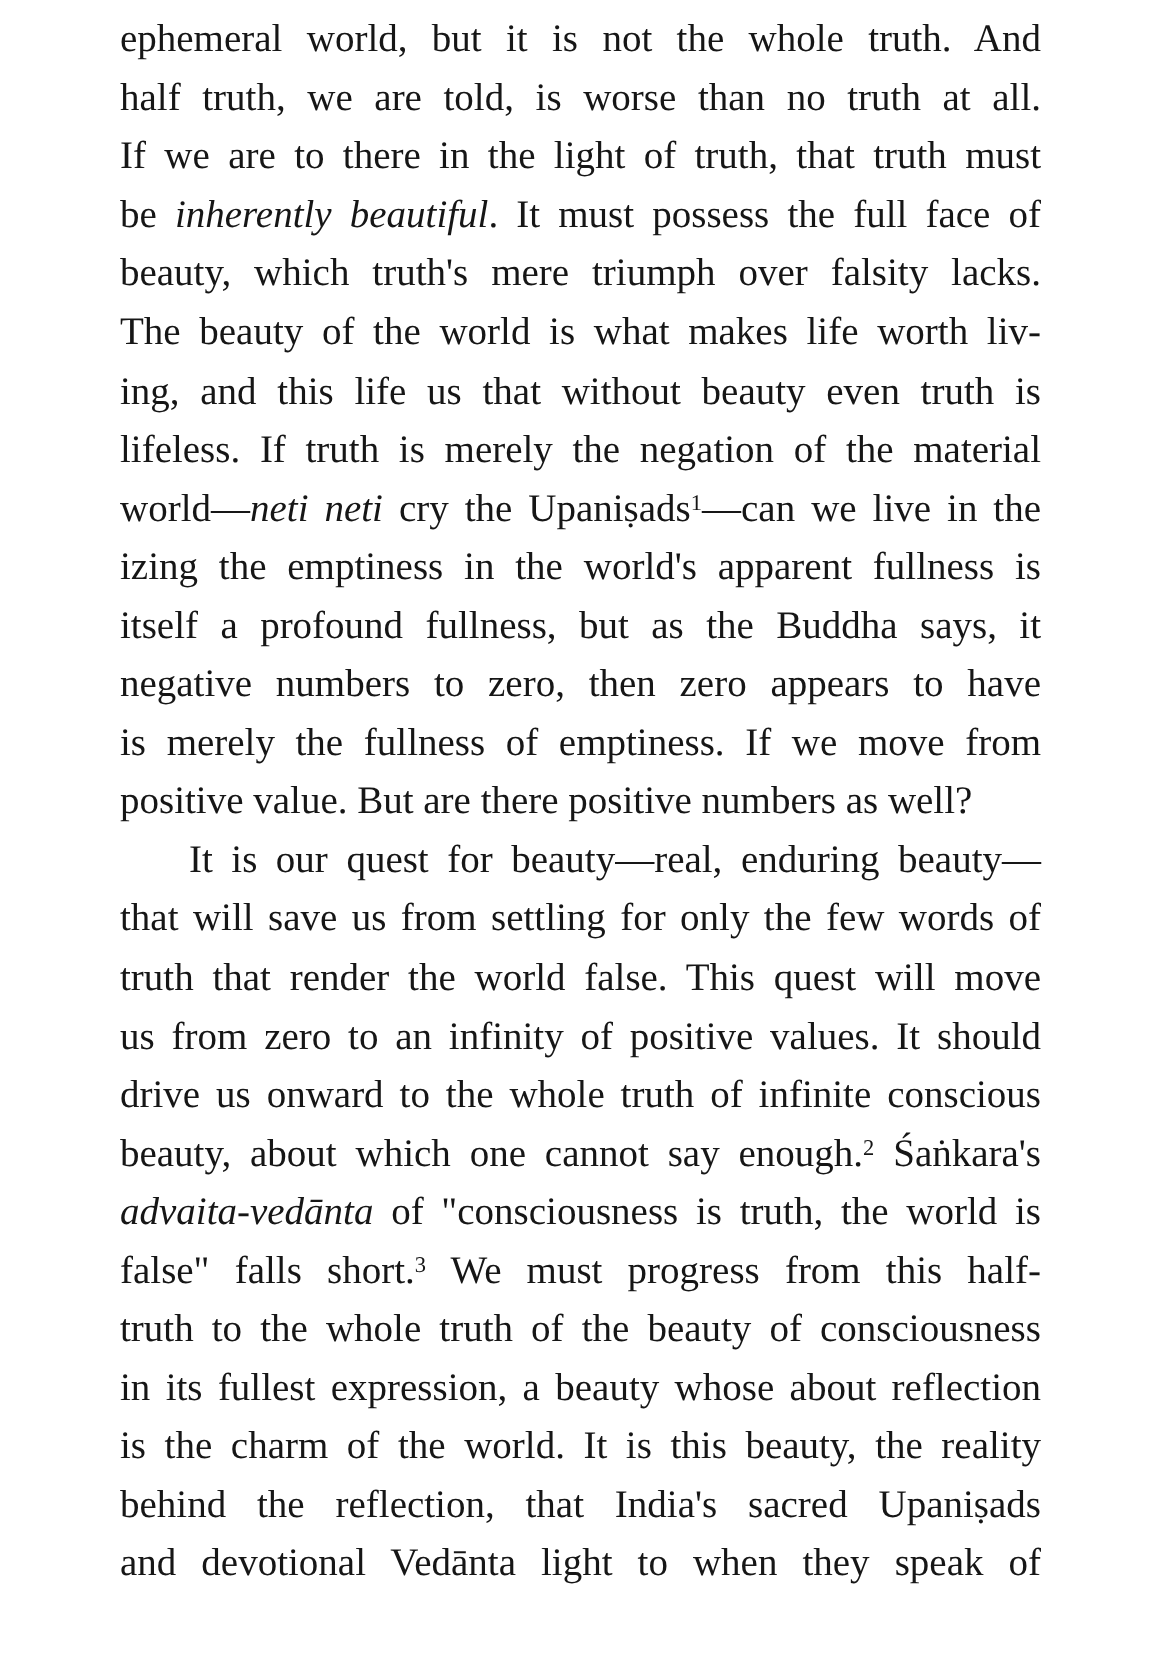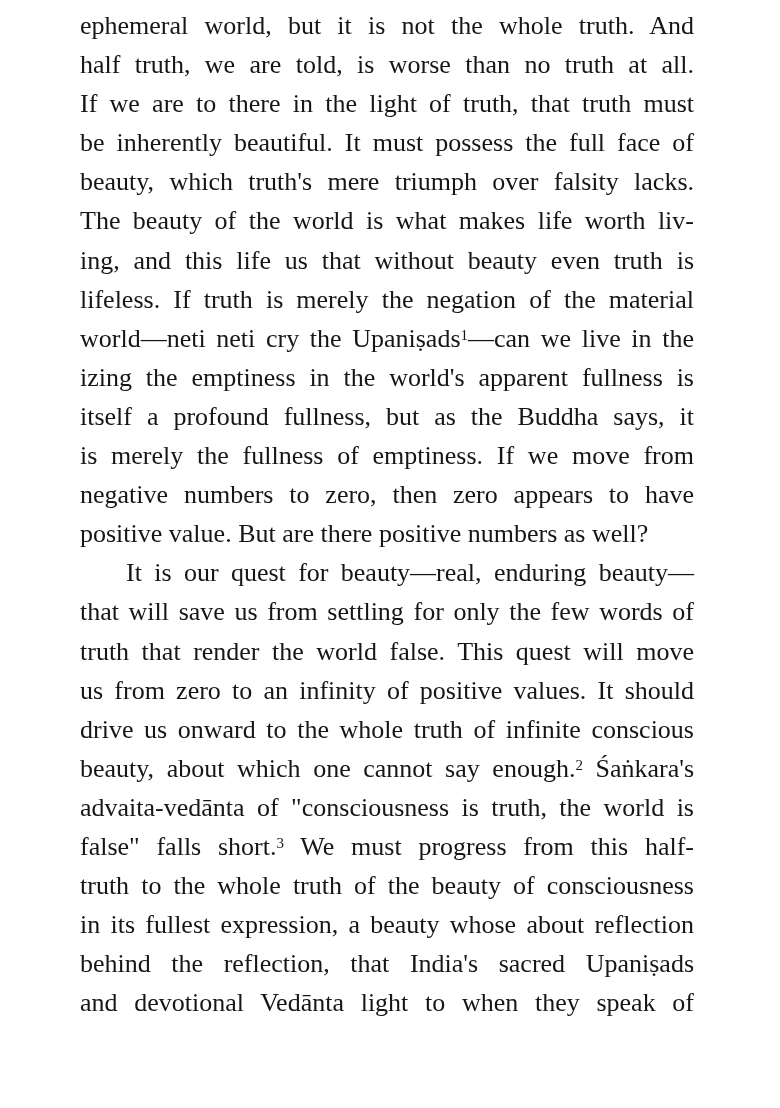--- a/index.html
+++ b/index.html
@@ -30,21 +30,21 @@
       text-align-last: justify;
       height: 39.1px;
     }
     .line.last {
       text-align-last: left;
     }
     .line.indent {
       padding-left: 46px;
     }
     .seg { white-space: pre; }
-    .it { }
+    .it { font-style: italic; }
     .sup {
       font-size: 15px;
       vertical-align: 7px;
       line-height: 0;
     }
   </style>
 </head>
 <body>
 
 <div class="page">
@@ -53,31 +53,32 @@
     <div class="line"><span class="seg">half truth, we are told, is worse than no truth at all.</span></div>
     <div class="line"><span class="seg">If we are to there in the light of truth, that truth must</span></div>
     <div class="line"><span class="seg">be </span><span class="seg it">inherently beautiful</span><span class="seg">. It must possess the full face of</span></div>
     <div class="line"><span class="seg">beauty, which truth's mere triumph over falsity lacks.</span></div>
     <div class="line"><span class="seg">The beauty of the world is what makes life worth liv-</span></div>
     <div class="line"><span class="seg">ing, and this life us that without beauty even truth is</span></div>
     <div class="line"><span class="seg">lifeless. If truth is merely the negation of the material</span></div>
     <div class="line"><span class="seg">world—</span><span class="seg it">neti neti</span><span class="seg"> cry the Upaniṣads</span><span class="sup">1</span><span class="seg">—can we live in the</span></div>
     <div class="line"><span class="seg">izing the emptiness in the world's apparent fullness is</span></div>
     <div class="line"><span class="seg">itself a profound fullness, but as the Buddha says, it</span></div>
+    <div class="line"><span class="seg">negative numbers to zero, then zero appears to have</span></div>
     <div class="line"><span class="seg">is merely the fullness of emptiness. If we move from</span></div>
-    <div class="line"><span class="seg">negative numbers to zero, then zero appears to have</span></div>
     <div class="line last"><span class="seg">positive value. But are there positive numbers as well?</span></div>
   </div>
   <div>
     <div class="line indent"><span class="seg">It is our quest for beauty—real, enduring beauty—</span></div>
     <div class="line"><span class="seg">that will save us from settling for only the few words of</span></div>
     <div class="line"><span class="seg">truth that render the world false. This quest will move</span></div>
     <div class="line"><span class="seg">us from zero to an infinity of positive values. It should</span></div>
     <div class="line"><span class="seg">drive us onward to the whole truth of infinite conscious</span></div>
     <div class="line"><span class="seg">beauty, about which one cannot say enough.</span><span class="sup">2</span><span class="seg"> Śaṅkara's</span></div>
     <div class="line"><span class="seg it">advaita-vedānta</span><span class="seg"> of "consciousness is truth, the world is</span></div>
     <div class="line"><span class="seg">false" falls short.</span><span class="sup">3</span><span class="seg"> We must progress from this half-</span></div>
     <div class="line"><span class="seg">truth to the whole truth of the beauty of consciousness</span></div>
     <div class="line"><span class="seg">in its fullest expression, a beauty whose about reflection</span></div>
+    <div class="line"><span class="seg">is the charm of the world. It is this beauty, the reality</span></div>
     <div class="line"><span class="seg">behind the reflection, that India's sacred Upaniṣads</span></div>
     <div class="line"><span class="seg">and devotional Vedānta light to when they speak of</span></div>
   </div>
 </div>
 
 </body></html>

